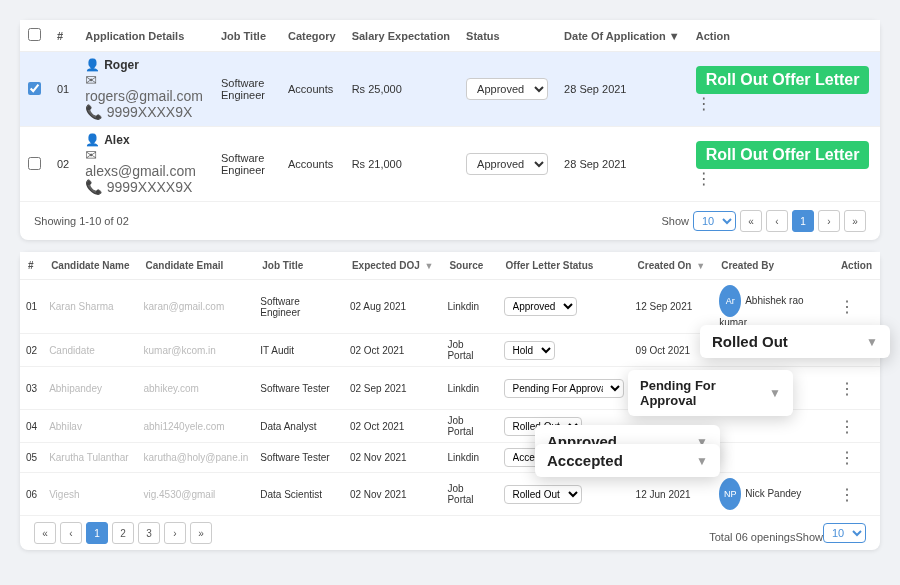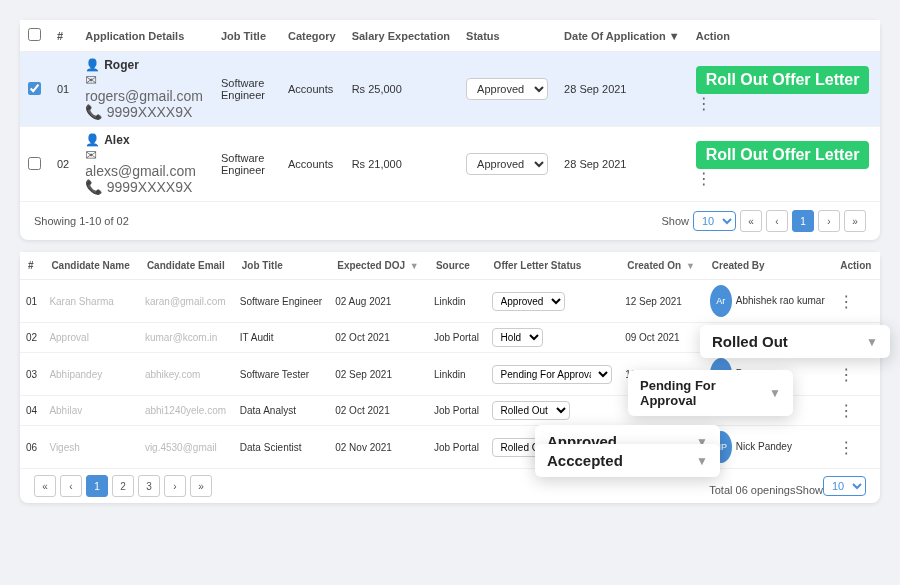--- a/index.html
+++ b/index.html
@@ -180,21 +180,21 @@
         </select>
       </td>
       <td>12 Sep 2021</td>
       <td><span class="avatar">Ar</span>Abhishek rao kumar</td>
       <td>
         <button class="btn-more">⋮</button>
       </td>
     </tr>
             <tr>
       <td>02</td>
-      <td class="blurred">Approval</td>
+      <td class="blurred">Candidate</td>
       <td class="blurred">kumar@kcom.in</td>
       <td>IT Audit</td>
       <td>02 Oct 2021</td>
       <td>Job Portal</td>
       <td>
         <select class="offer-status-select">
           <option selected="">Hold</option>
         </select>
       </td>
       <td>09 Oct 2021</td>
@@ -227,20 +227,38 @@
       <td class="blurred">abhi1240yele.com</td>
       <td>Data Analyst</td>
       <td>02 Oct 2021</td>
       <td>Job Portal</td>
       <td>
         <select class="offer-status-select">
           <option selected="">Rolled Out</option>
         </select>
       </td>
       <td></td>
+      <td></td>
+      <td>
+        <button class="btn-more">⋮</button>
+      </td>
+    </tr>
+            <tr>
+      <td>05</td>
+      <td class="blurred">Karutha Tulanthar</td>
+      <td class="blurred">karutha@holy@pane.in</td>
+      <td>Software Tester</td>
+      <td>02 Nov 2021</td>
+      <td>Linkdin</td>
+      <td>
+        <select class="offer-status-select">
+          <option selected="">Accepted</option>
+        </select>
+      </td>
+      <td>26 Jul 20</td>
       <td></td>
       <td>
         <button class="btn-more">⋮</button>
       </td>
     </tr>
             <tr>
       <td>06</td>
       <td class="blurred">Vigesh</td>
       <td class="blurred">vig.4530@gmail</td>
       <td>Data Scientist</td>

